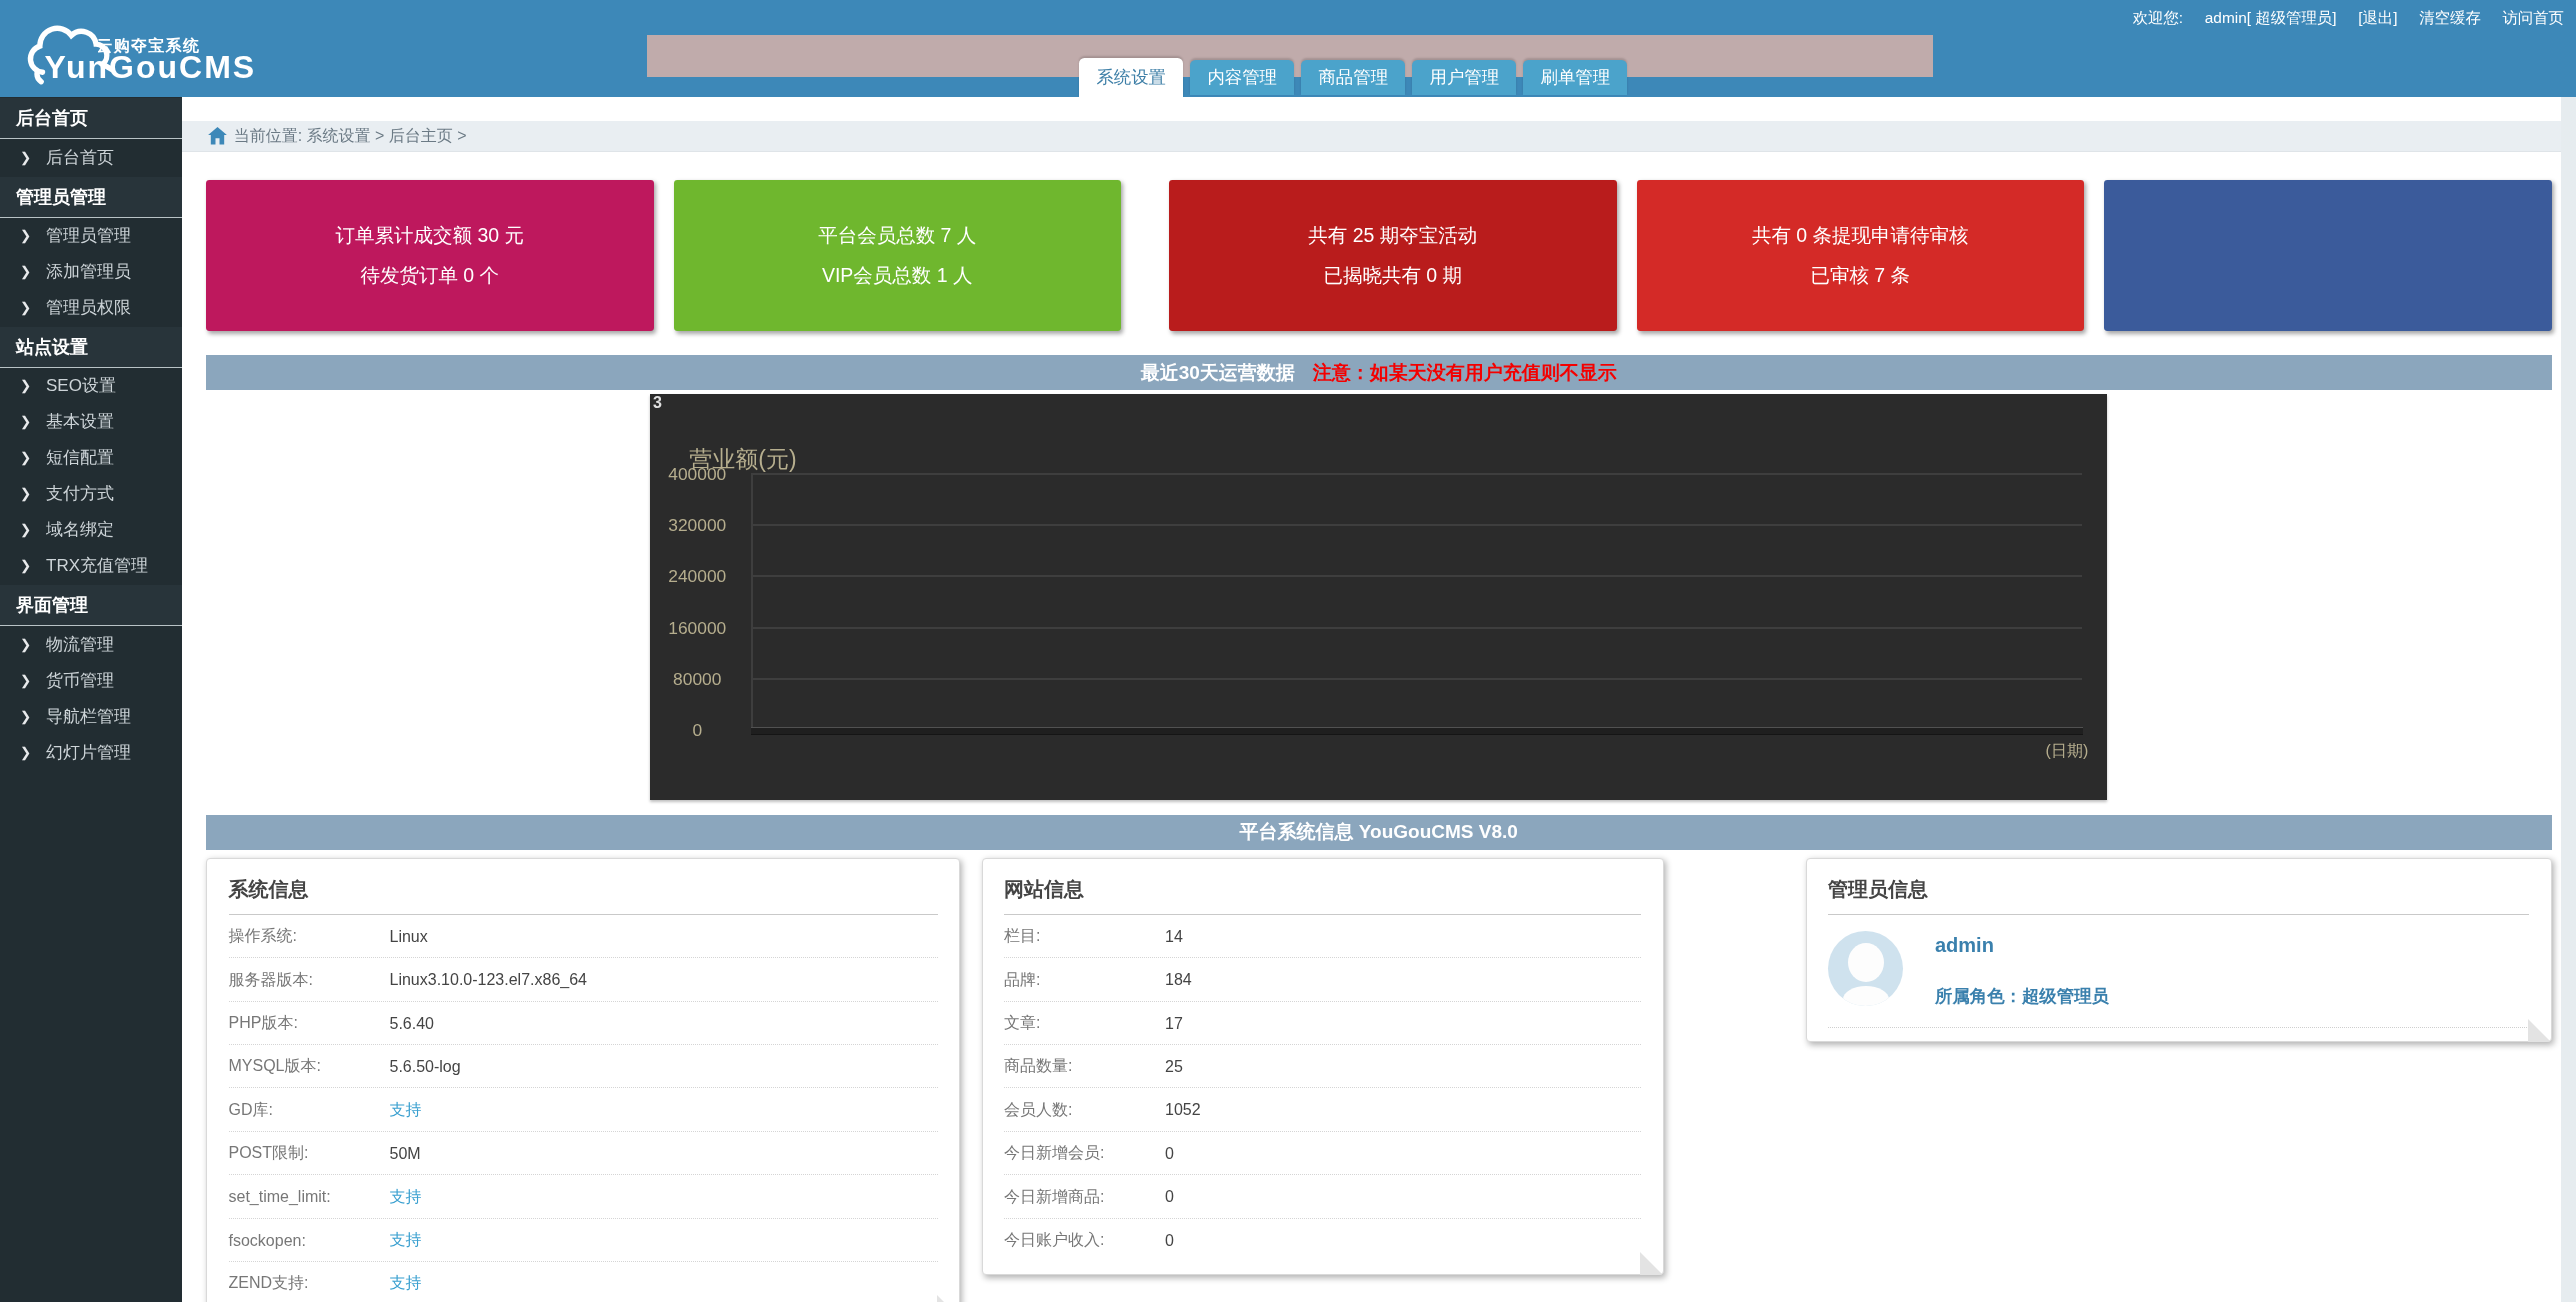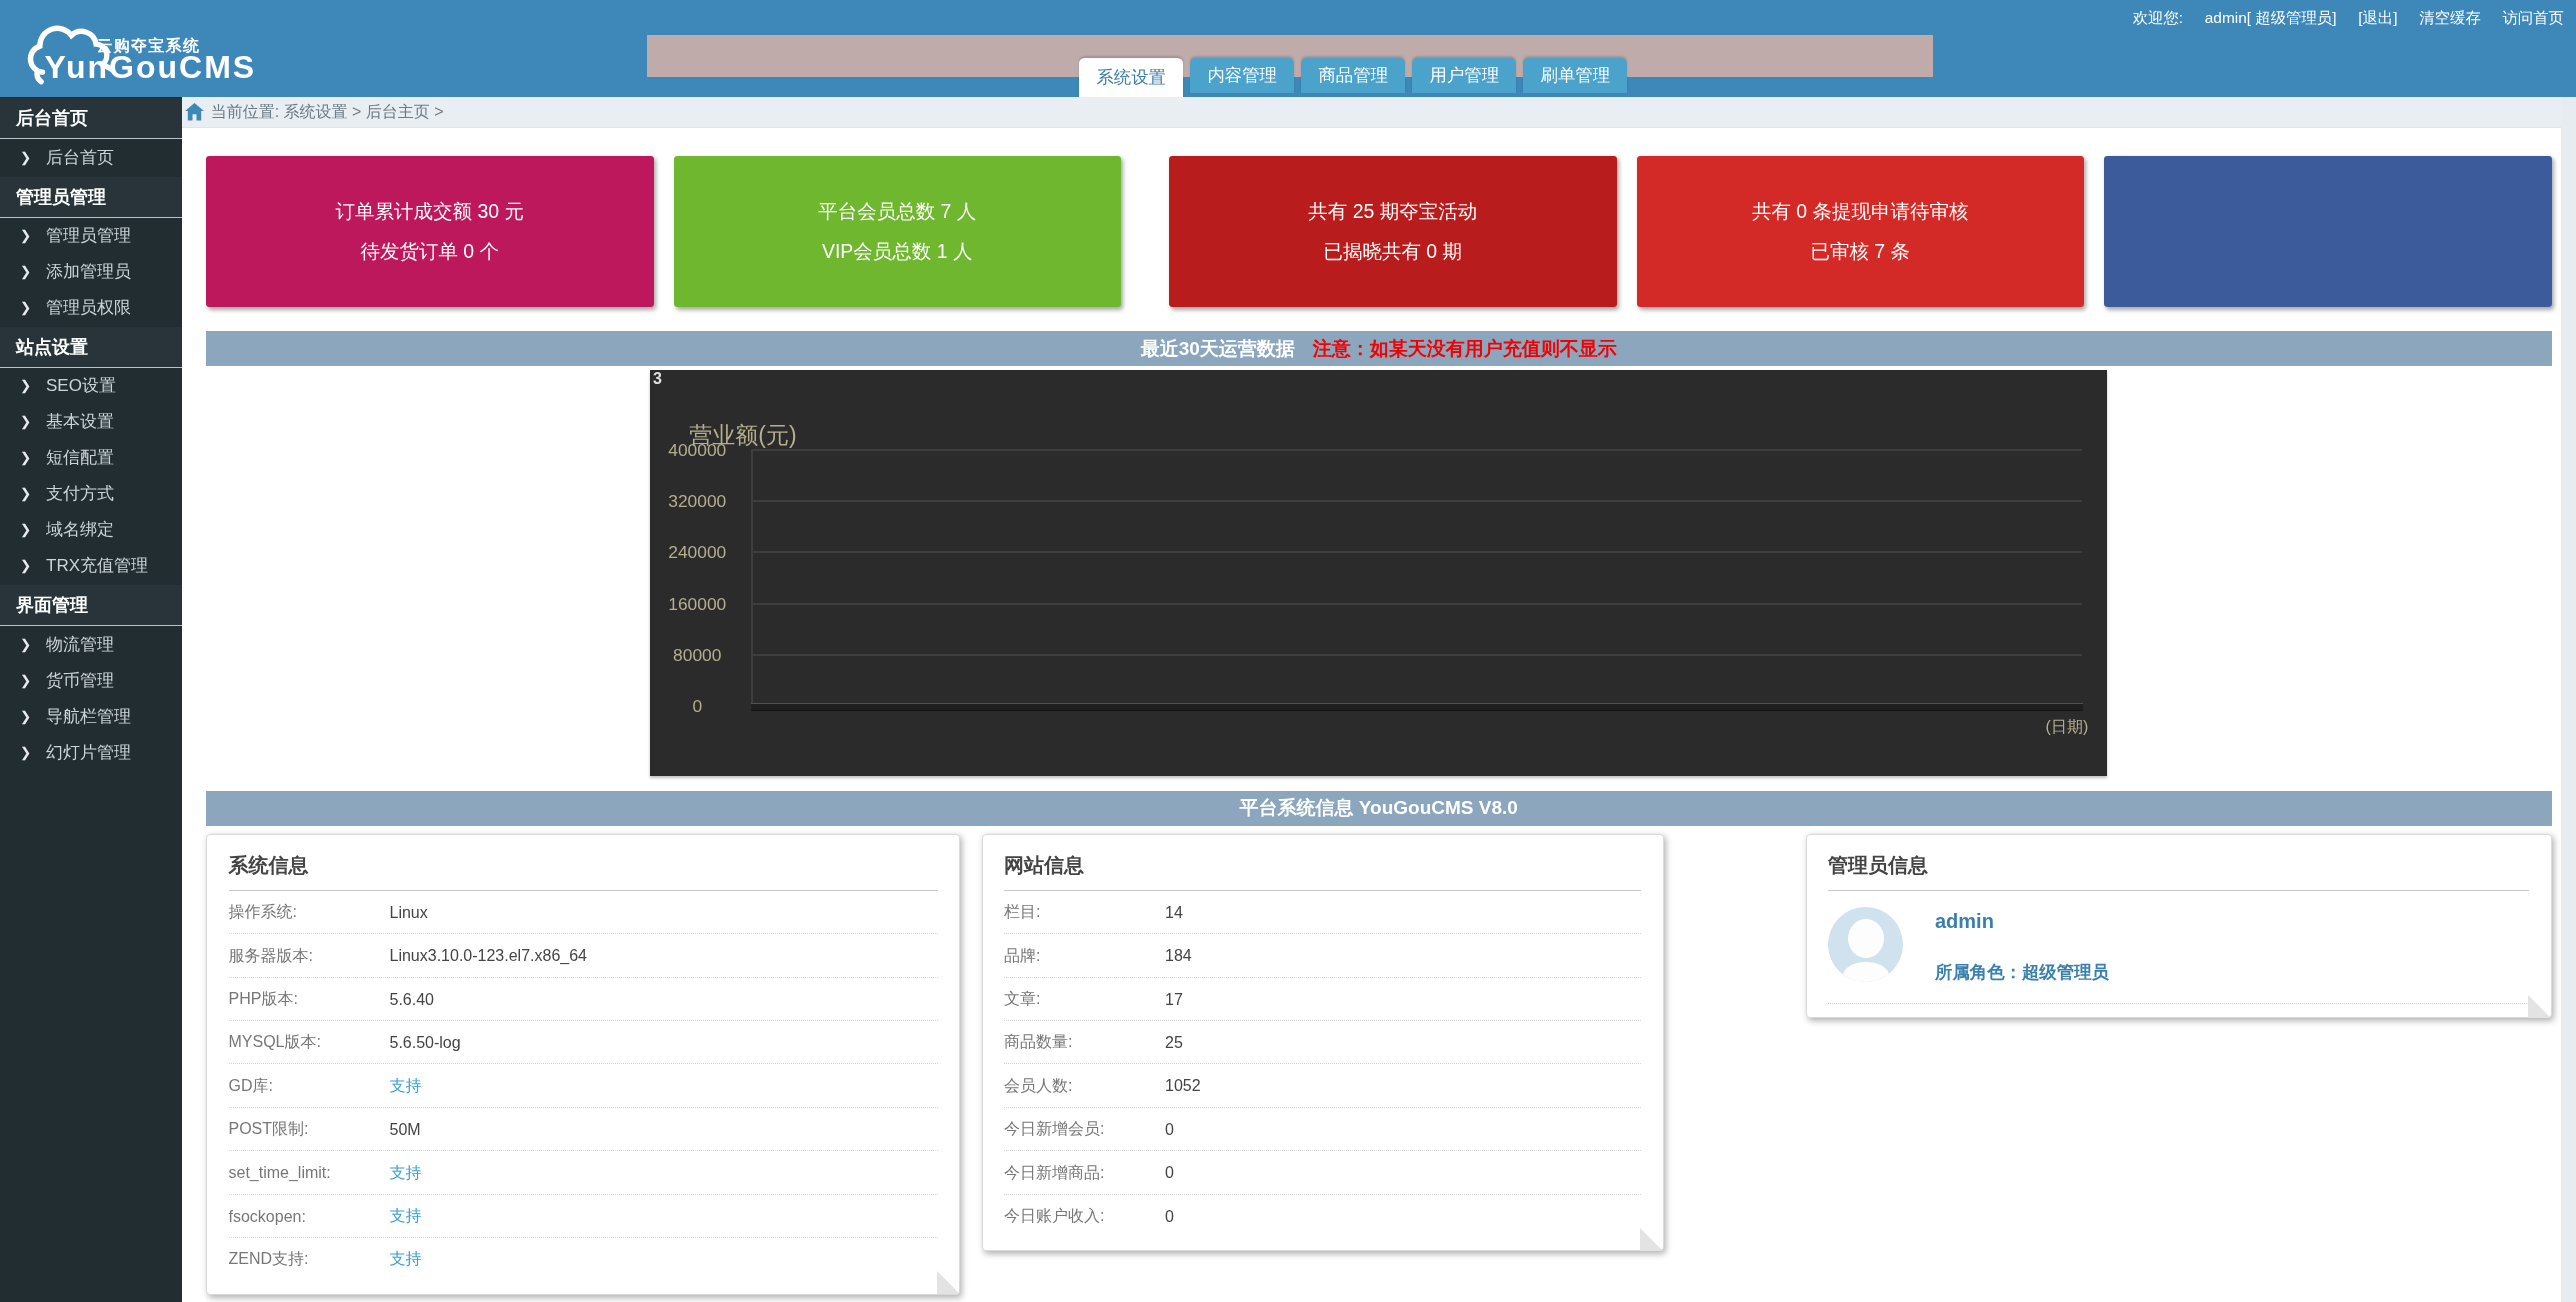--- a/index.html
+++ b/index.html
@@ -7,37 +7,37 @@
 
   
   .header { position:relative; width:100%; height:97px; background:#3d88b8; }
   .logo { position:absolute; left:17.4px; top:5.4px; width:376px; height:87px; color:#fff; }
   .logo svg { position:absolute; left:0; top:2.7px; }
   .logo-sub { position:absolute; left:79px; top:31px; font-size:16px; font-weight:bold; letter-spacing:1.3px; }
   .logo-title { position:absolute; left:27px; top:44px; font-size:32px; font-weight:bold; letter-spacing:2px; }
   .topbar { position:absolute; right:12px; top:8px; font-size:15.4px; color:#fff; }
   .topbar span, .topbar a { margin-left:17.4px; color:#fff; text-decoration:none; }
   .banner { position:absolute; left:647px; top:35px; width:1286px; height:42px; background:#c0abab; }
-  .tabs { position:absolute; left:1079px; bottom:0; display:flex; align-items:flex-start; }
+  .tabs { position:absolute; left:1079px; bottom:0; display:flex; align-items:center; }
   .tab { height:35px; line-height:35px; padding:0 17.4px; margin-right:6.7px; background:#4ba3cb; color:#fff;
          font-size:17.4px; border-radius:5.4px 5.4px 0 0; box-shadow:0 -1.3px 2px rgba(0,0,0,0.15); cursor:pointer; }
   .tab.active { background:#ffffff; color:#3e7fa7; height:39px; line-height:39px; }
 
   
   .page { display:flex; width:100%; height:1205px; }
   .sidebar { width:182px; background:#222d32; flex-shrink:0; }
   .side-hd { padding:8px 16px; background:#28343a; color:#fff; font-size:18px; font-weight:bold;
              border-bottom:1.3px solid #b9c3c6; margin-top:1.3px; }
   .side-it { display:flex; align-items:center; height:36px; padding-left:20px; color:#cdd4d8; font-size:17px;
              text-decoration:none; cursor:pointer; }
   .side-it .arr { color:#e8eaec; font-size:13.4px; margin-right:14.8px; font-weight:bold; }
 
   .main { flex:1; position:relative; background:#ffffff; }
   .crumb { height:31px; background:#e9eef2; border-bottom:0.7px solid #dfe4e8; display:flex; align-items:center;
-           padding-left:3px; color:#6b7a85; font-size:16px; }
+           padding-left:26px; color:#6b7a85; font-size:16px;margin-top:24px; }
   .crumb svg { margin-right:6.7px; }
   .content { padding:0 25.5px 0 24px; }
 
   
   .stats { display:flex; gap:20px; margin-top:28px; }
   .stat { flex:1; height:151px; border-radius:3.4px; display:flex; flex-direction:column; justify-content:center;
           align-items:center; gap:13.4px; color:#fff; font-size:19.5px; box-shadow:2px 2.7px 4.7px rgba(0,0,0,0.35); }
 
   
   .bluebar { margin-top:24px; height:35px; background:#8ba6bd; display:flex; align-items:center; justify-content:center;

